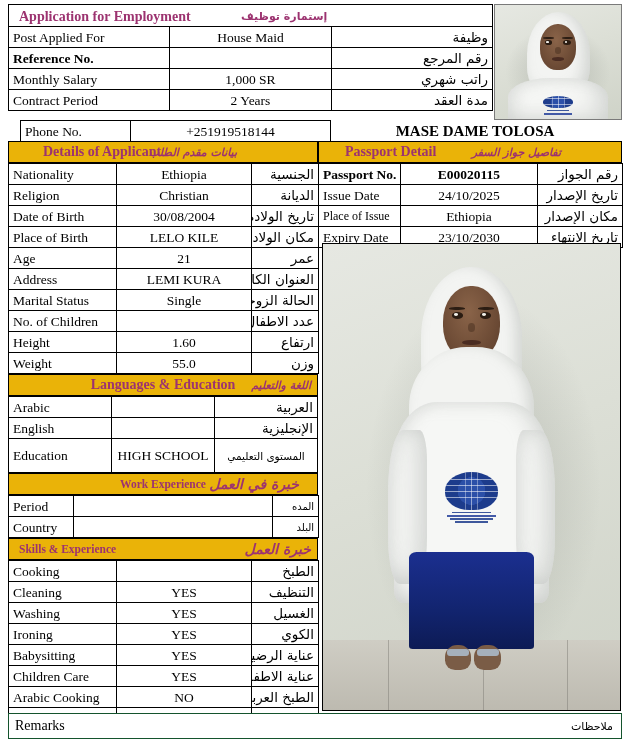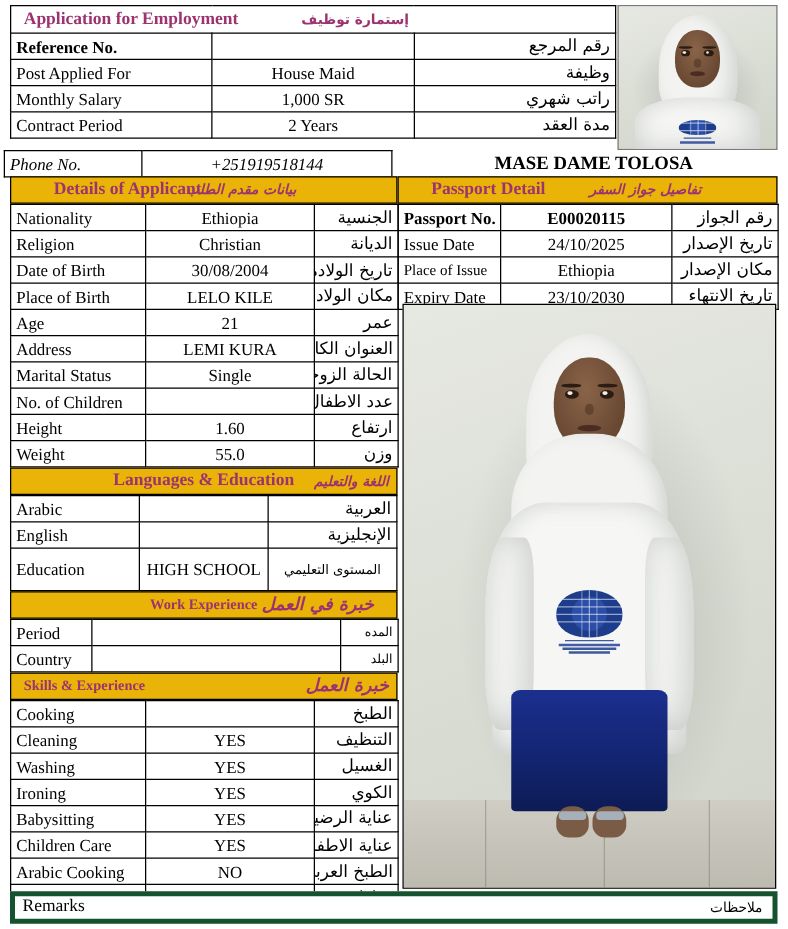--- a/index.html
+++ b/index.html
@@ -59,40 +59,40 @@
   .banner.center .en { left: 50%; transform: translate(-50%,-50%); }
 
   
   #topleft {
     position: absolute; left: 8px; top: 4px; width: 485px;
   }
   #topleft table.grid { width: 485px; }
 
   
   #phonerow {
-    position: absolute; left: 3px; top: 120px; width: 310px; font-style: italic;
+    position: absolute; left: 20px; top: 120px; width: 310px;
   }
   #phonerow table.grid { width: 310px; }
 
   
   #leftcol {
     position: absolute; left: 8px; top: 141px; width: 310px;
   }
   #leftcol table.grid { width: 310px; }
 
   
   #rightcol {
     position: absolute; left: 318px; top: 141px; width: 304px;
   }
   #rightcol table.grid { width: 304px; }
 
   
   #remarks {
     position: absolute; left: 8px; top: 713px; width: 614px;
-    border: 4px solid #14532d; height: 26px;
+    border: 1px solid #14532d; height: 26px;
     background:#fff;
   }
   #remarks .en {
     position:absolute; left:6px; top:50%; transform:translateY(-50%);
     font-size:14px; color:#000;
   }
   #remarks .ar {
     position:absolute; right:8px; top:50%; transform:translateY(-50%);
     font-size:11px; color:#000; font-family:"DejaVu Sans",sans-serif; direction:rtl;
   }
@@ -212,28 +212,28 @@
         <tr>
           <td colspan="3" style="padding:0;border:1px solid #000;height:22px;">
             <div style="position:relative;height:20px;">
               <span style="position:absolute;left:10px;top:50%;transform:translateY(-50%);color:#9c3370;font-weight:bold;font-size:14px;">Application for Employment</span>
               <span style="position:absolute;left:232px;top:50%;transform:translateY(-50%);color:#9c3370;font-weight:bold;font-size:11px;font-family:'DejaVu Sans',sans-serif;direction:rtl;">إستمارة توظيف</span>
             </div>
           </td>
         </tr>
 
         <tr>
+          <td class="lbl">Post Applied For</td>
+          <td class="val">House Maid</td>
+          <td class="ar">وظيفة</td>
+        </tr>
+        <tr>
           <td class="lbl bold" style="width:110px;">Reference No.</td>
           <td class="val" style="width:262px;"></td>
           <td class="ar" style="width:111px;">رقم المرجع</td>
-        </tr>
-        <tr>
-          <td class="lbl">Post Applied For</td>
-          <td class="val">House Maid</td>
-          <td class="ar">وظيفة</td>
         </tr>
         <tr>
           <td class="lbl">Monthly Salary</td>
           <td class="val">1,000 SR</td>
           <td class="ar">راتب شهري</td>
         </tr>
         <tr>
           <td class="lbl">Contract Period</td>
           <td class="val">2 Years</td>
           <td class="ar">مدة العقد</td>

